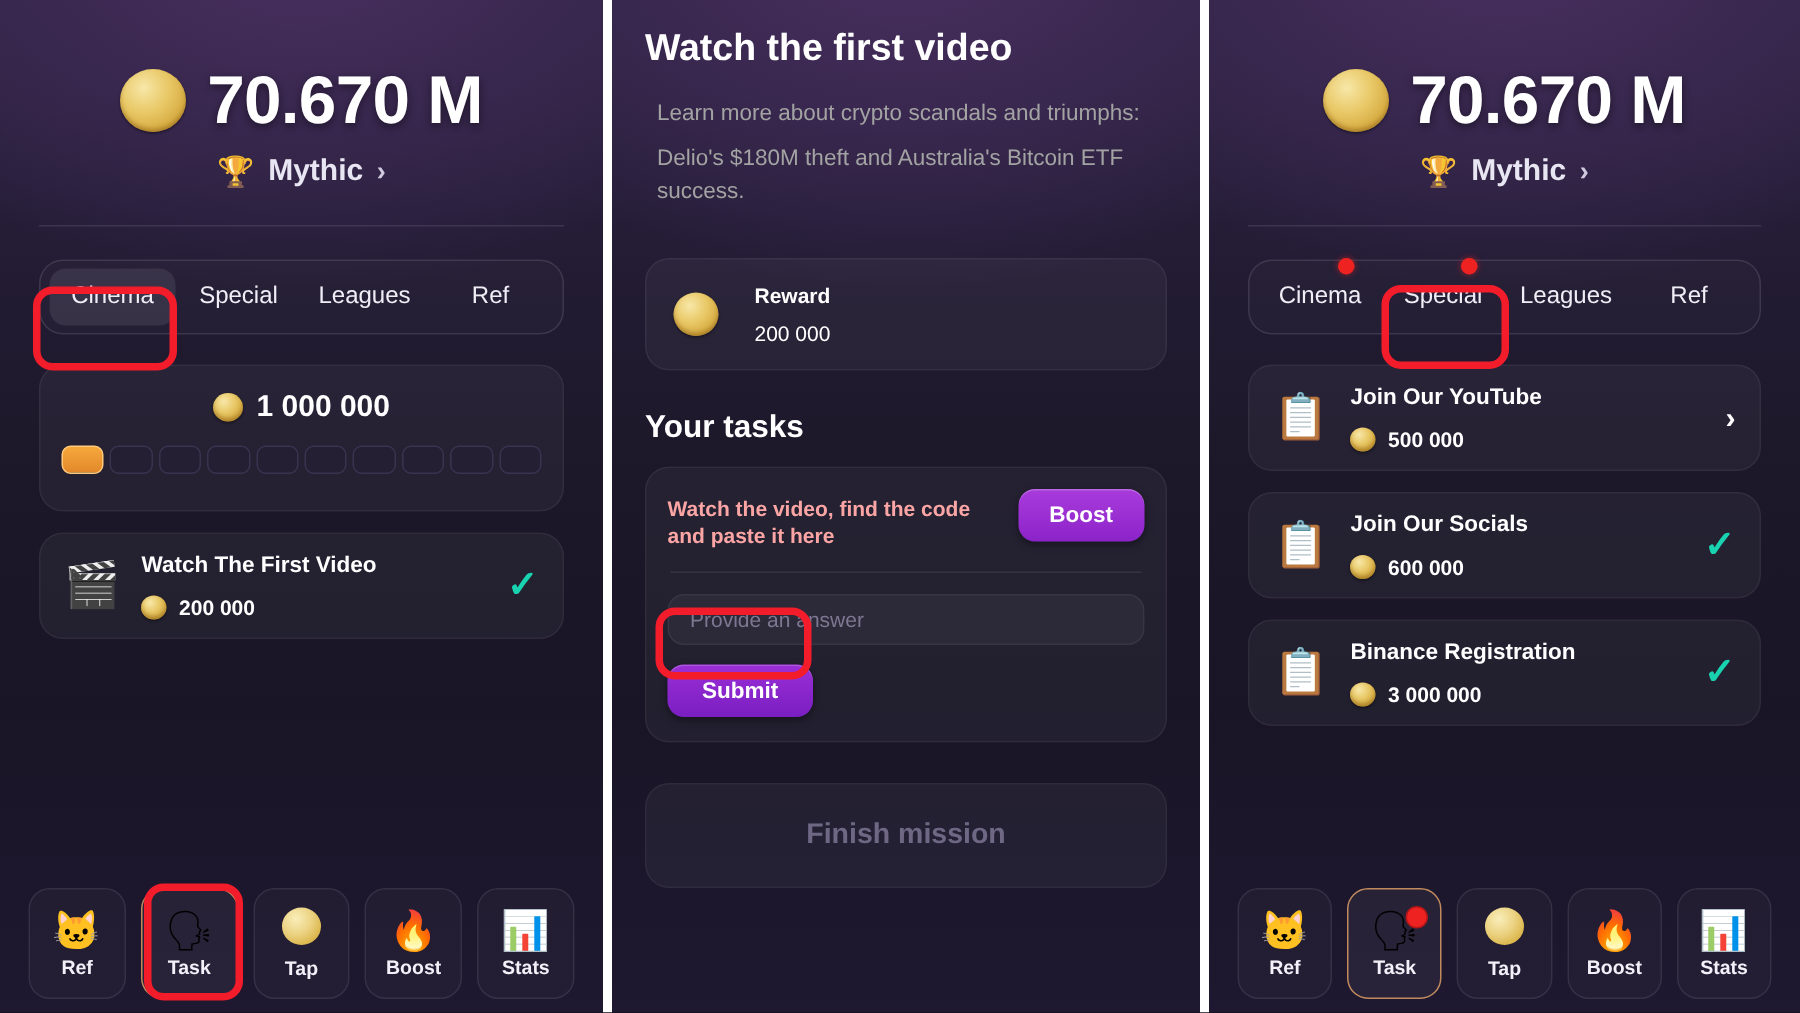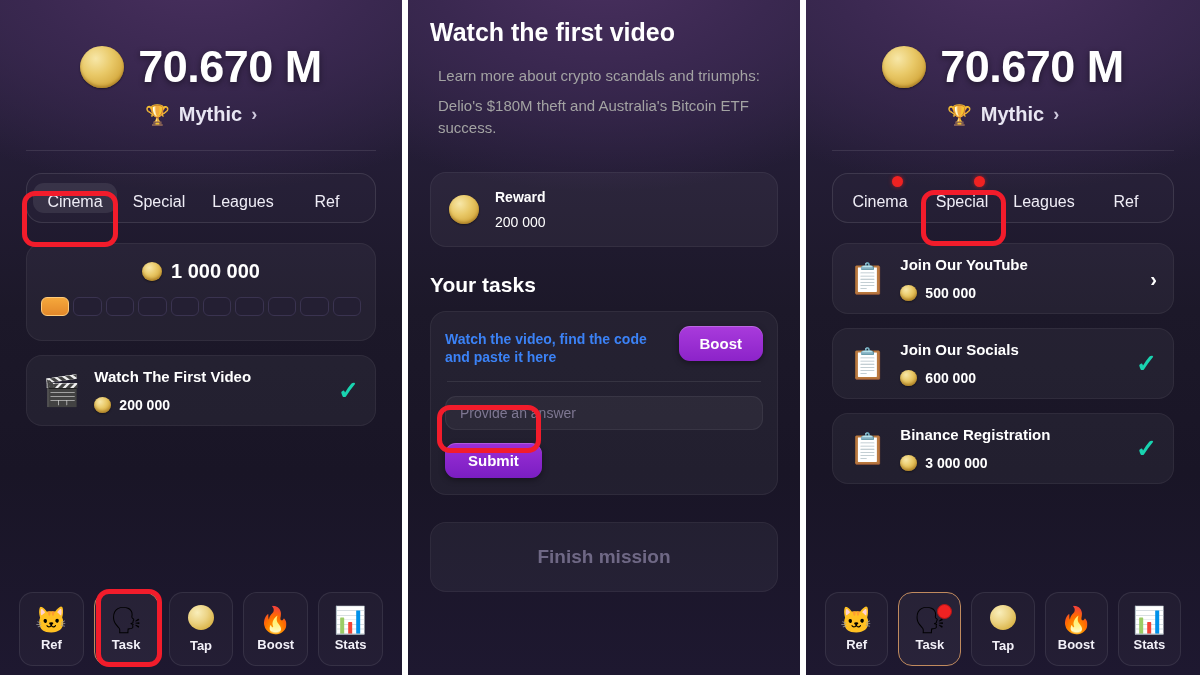--- a/index.html
+++ b/index.html
@@ -72,21 +72,21 @@
   .tabs{
     display:flex;align-items:center;
     border:1px solid rgba(255,255,255,.11);
     border-radius:16px;
     background:rgba(255,255,255,.018);
     padding:6px;
     height:50px;box-sizing:border-box;
   }
   .tab{
     flex:1;text-align:center;color:#efedf6;font-size:16px;font-weight:normal;
-    line-height:38px;height:30px;border-radius:11px;position:relative;
+    line-height:38px;height:38px;border-radius:11px;position:relative;
   }
   .tab.active{background:rgba(255,255,255,.085);}
   .tab .dot{
     position:absolute;top:-7px;right:18px;width:11px;height:11px;border-radius:50%;
     background:#ef2222;box-shadow:0 0 4px rgba(239,34,34,.6);
   }
 
   
   .card{
     background:rgba(255,255,255,.045);
@@ -117,28 +117,28 @@
   .task-reward{display:flex;align-items:center;gap:8px;margin-top:12px;}
   .task-reward-amt{color:#ffffff;font-size:14px;font-weight:bold;}
   .check{color:#19d3b0;font-size:25px;font-weight:bold;line-height:1;flex:0 0 auto;}
   .chev{color:#ffffff;font-size:20px;font-weight:bold;line-height:1;flex:0 0 auto;}
 
   
   .mid-pad{padding:18px 22px 0 22px;}
   .mission-title{color:#ffffff;font-size:25px;font-weight:bold;margin:0 0 18px 0;}
   .mission-desc{color:#a3a3a3;font-size:15px;line-height:1.48;margin:0 0 8px 8px;}
   .reward-card{
-    margin:32px 0 0 0;padding:16px 18px;display:flex;align-items:center;gap:16px;
+    margin:32px 0 0 0;padding:16px 18px;display:flex;align-items:center;gap:24px;
   }
   .reward-label{color:#ffffff;font-size:14px;font-weight:bold;margin-bottom:9px;}
   .reward-value{color:#ffffff;font-size:14px;}
   .your-tasks{color:#ffffff;font-size:21px;font-weight:bold;margin:26px 0 14px 0;}
   .qcard{padding:14px 14px 16px 14px;}
   .qrow{display:flex;align-items:flex-start;gap:12px;}
-  .qtext{flex:1;color:#3b82f6;font-size:14px;font-weight:bold;line-height:1.35;padding-top:4px;}
+  .qtext{flex:1;color:#fca5a5;font-size:14px;font-weight:bold;line-height:1.35;padding-top:4px;}
   .btn-watch{
     flex:0 0 auto;
     background:linear-gradient(180deg,#a93bdc 0%, #8c23c9 100%);
     color:#ffffff;font-size:15px;font-weight:bold;
     border:none;border-radius:11px;padding:9px 21px;
     box-shadow:0 2px 6px rgba(0,0,0,.4), inset 0 1px 0 rgba(255,255,255,.22);
   }
   .qrule{height:1px;background:rgba(255,255,255,.085);margin:14px 2px 0 2px;}
   .answer-input{
     display:block;width:100%;box-sizing:border-box;margin-top:14px;

